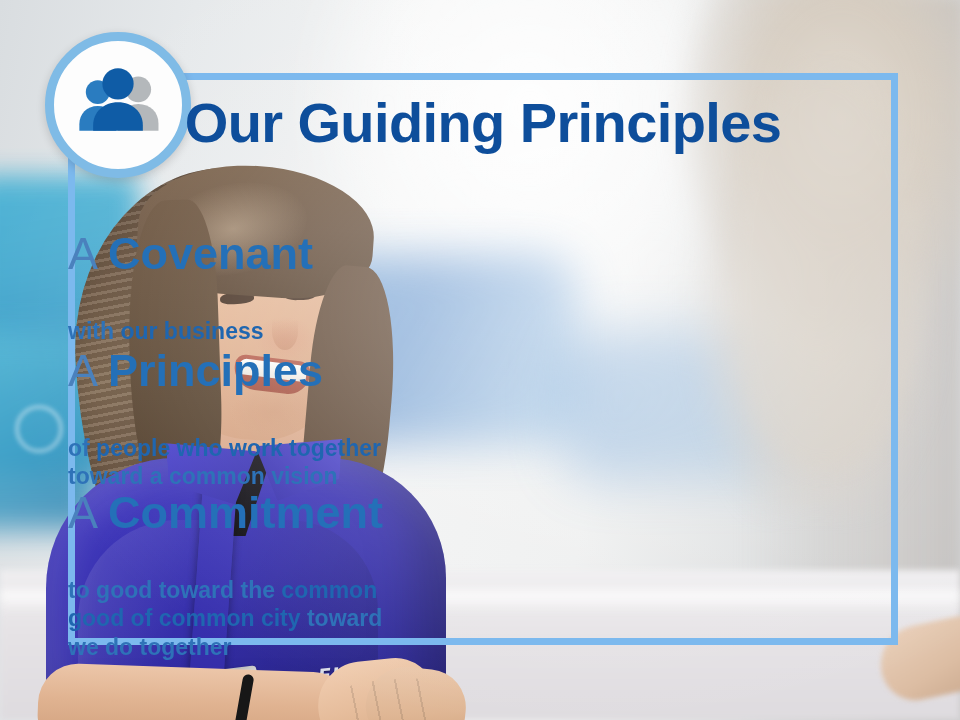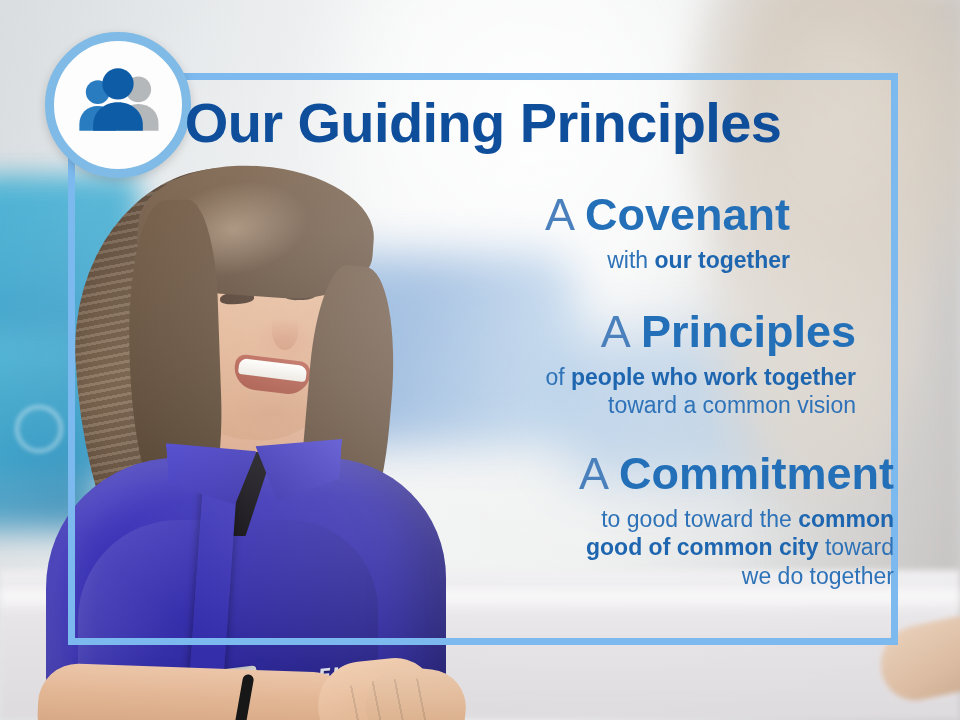--- a/index.html
+++ b/index.html
@@ -345,23 +345,23 @@
   }
   .big-line .art{ font-weight:normal; color:#4a81bd; }
   .big-line .word{ font-weight:bold; color:#2470b8; }
 
   .sub-line{
     font-size:23px; line-height:1.24;
     color:#2e72b8;
     margin-top:7px;
   }
   .sub-line b{ font-weight:bold; color:#1f66b0; }
-  .sub-line .reg{ font-weight:normal; }
-
-  .ta-c{ text-align:right; }
+  .sub-line .reg{ font-weight:bold; }
+
+  .ta-c{ text-align:left;margin-top:39px; }
 
   .pad-r-1{ padding-right:108px; }
   .pad-r-2{ padding-right:42px; }
   .pad-r-3{ padding-right:4px; }
 </style>
 </head>
 <body>
 
 <div id="stage">
 
@@ -443,21 +443,21 @@
       <path d="M50 47c-16 0-27 11-27 25v6h54v-6c0-14-11-25-27-25z" fill="#0f5ca6"></path>
     </svg>
   </div>
 
   <div class="content">
 
     <div class="headline">Our Guiding Principles</div>
 
     <div class="block block-1">
       <div class="big-line ta-c pad-r-1"><span class="art">A </span><span class="word">Covenant</span></div>
-      <div class="sub-line ta-c pad-r-1"><span class="reg">with </span><b>our together</b></div>
+      <div class="sub-line ta-c pad-r-1"><span class="reg">with </span><b>our business</b></div>
     </div>
 
     <div class="block block-2">
       <div class="big-line ta-c pad-r-2"><span class="art">A </span><span class="word">Principles</span></div>
       <div class="sub-line ta-c pad-r-2">
         <div><span class="reg">of </span><b>people who work together</b></div>
         <div class="reg">toward a common vision</div>
       </div>
     </div>
 

